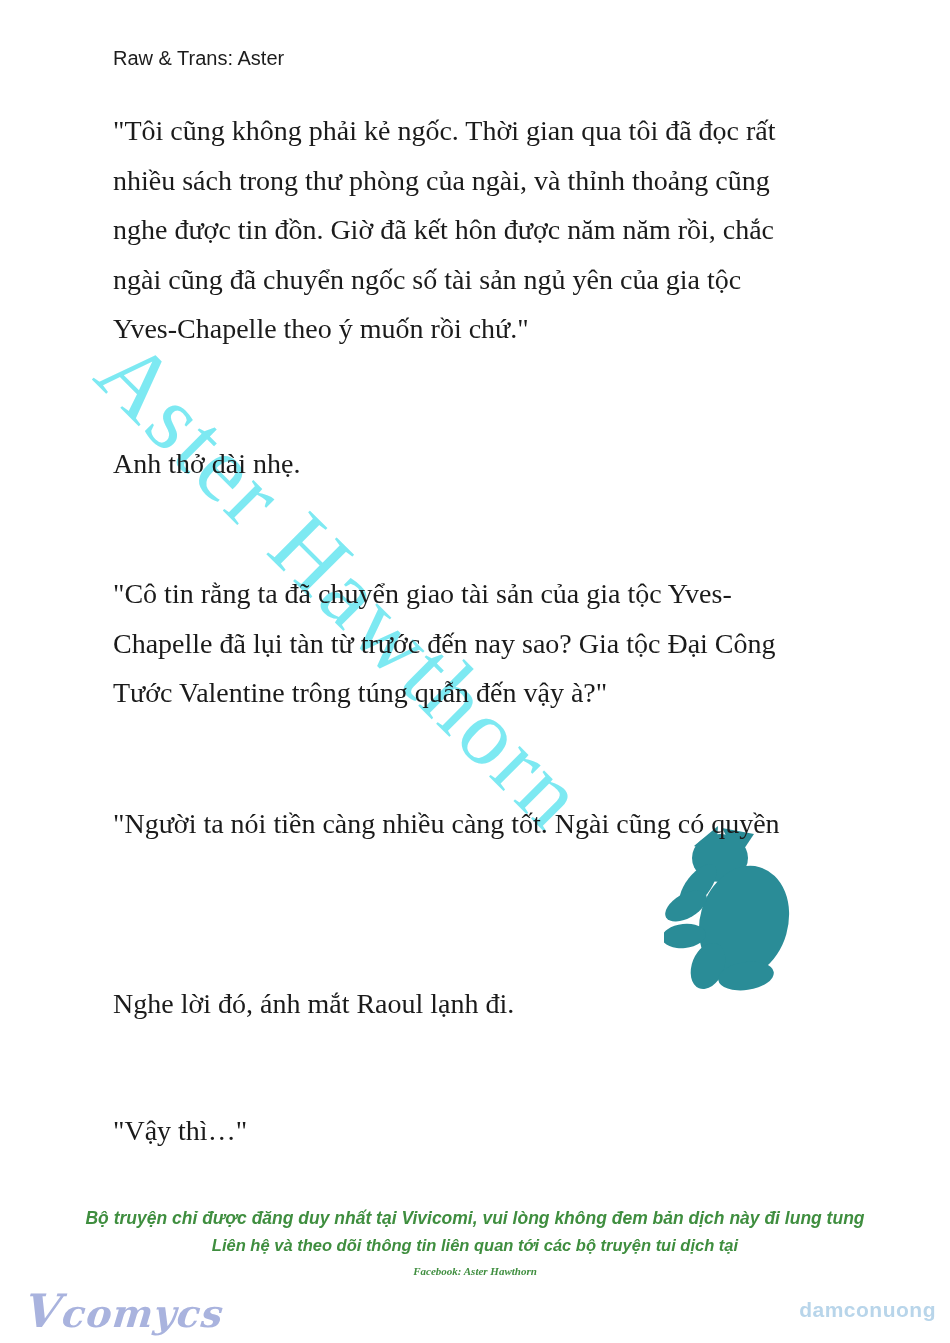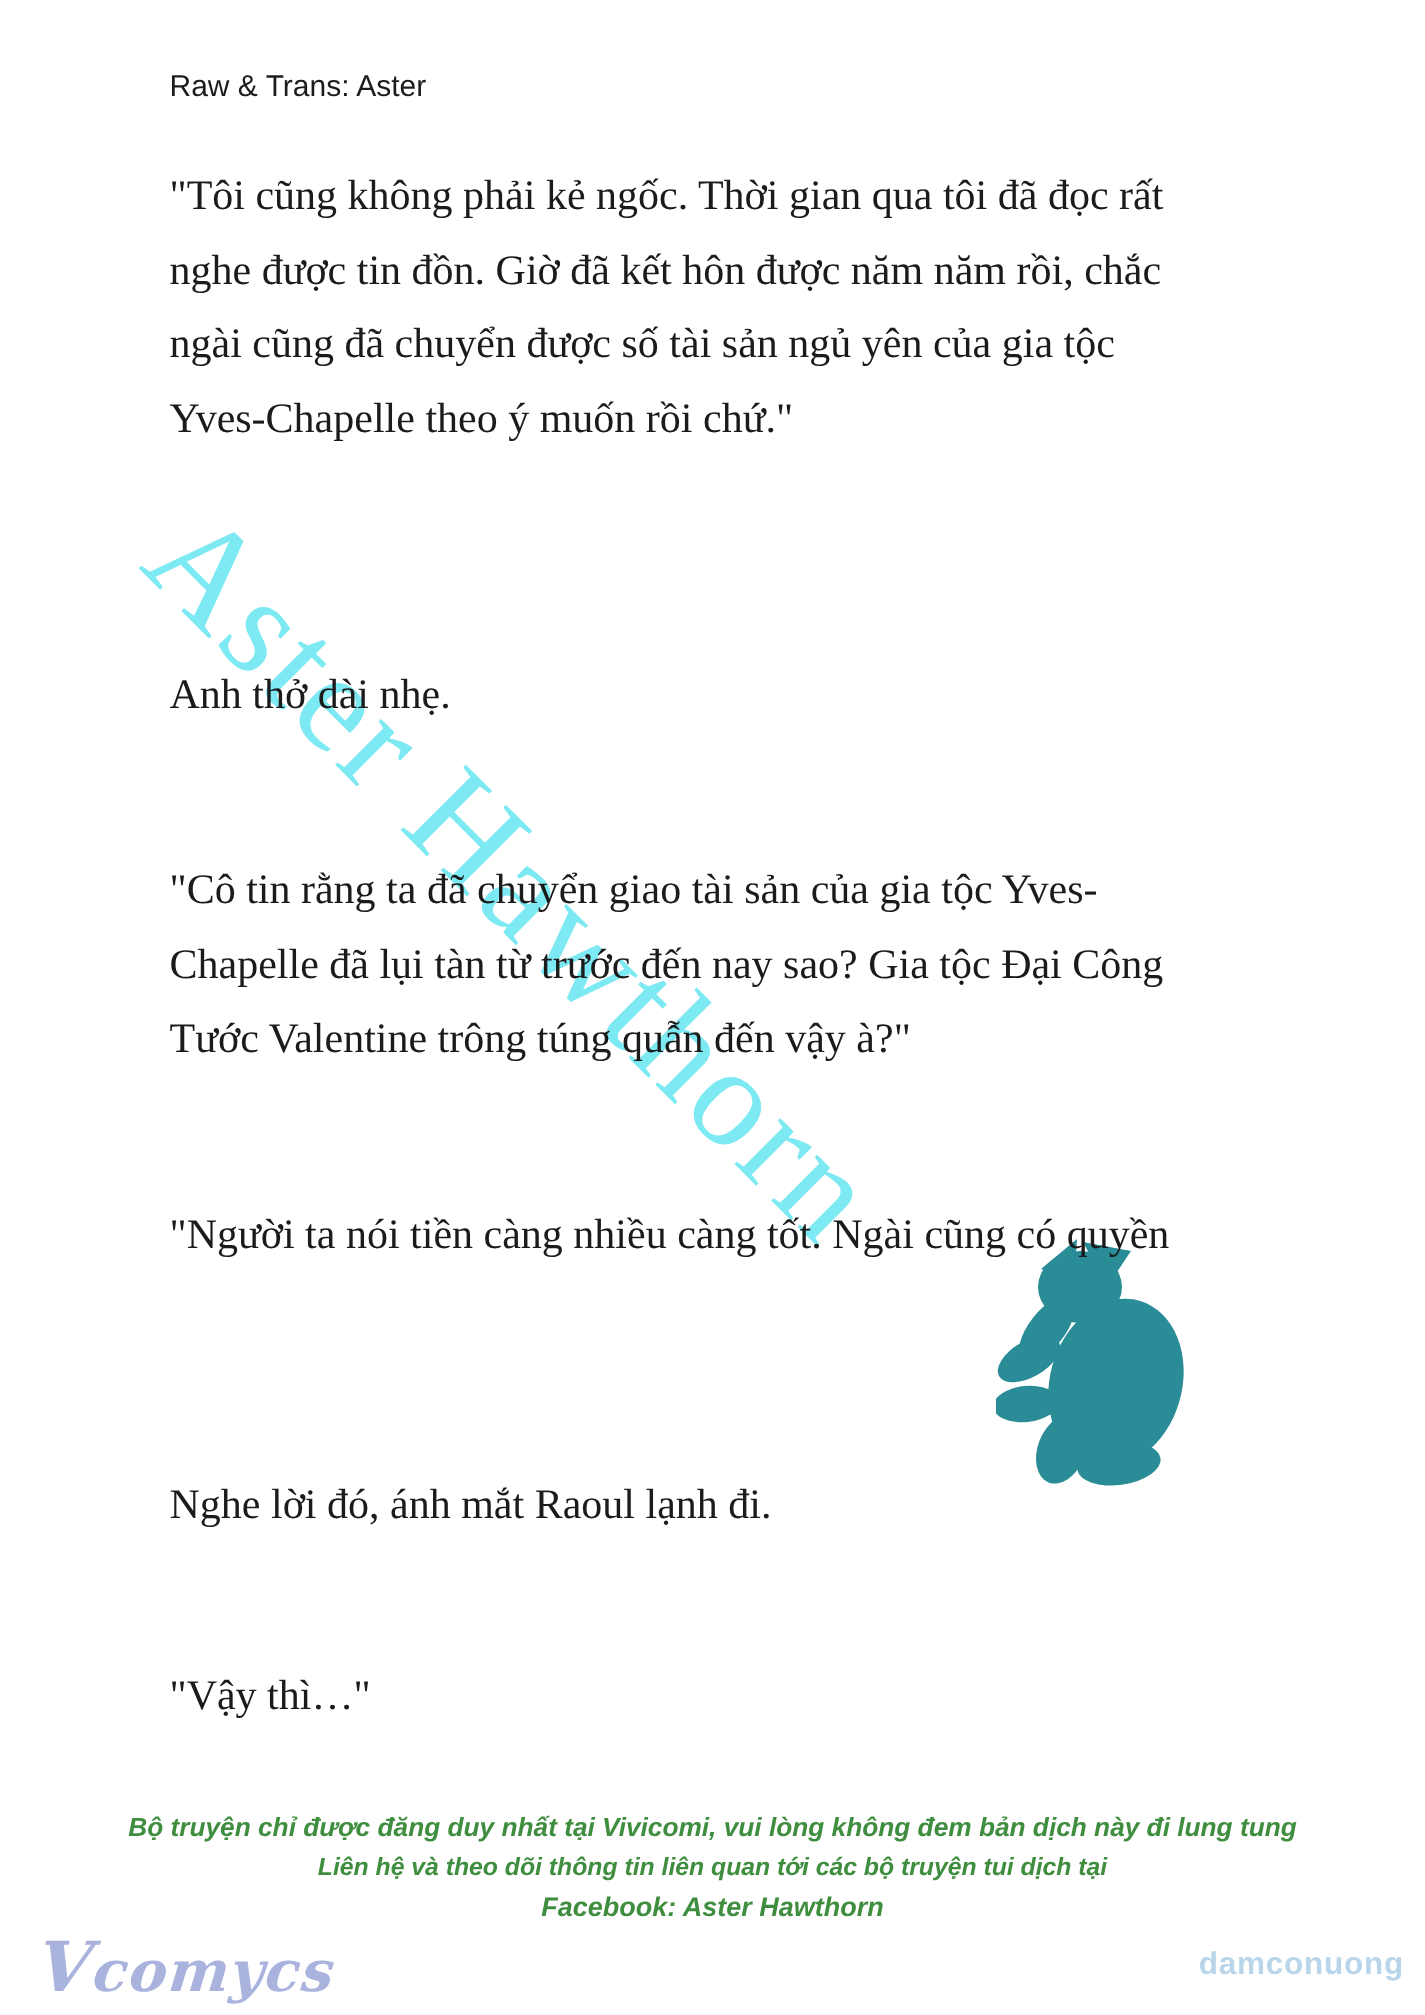--- a/index.html
+++ b/index.html
@@ -51,21 +51,21 @@
   .footer-notice {
     position:absolute; left:0; top:1205px; width:950px;
     text-align:center;
     font-family:"Liberation Sans", sans-serif;
     font-style:italic; font-weight:bold;
     color:#3f8e3f;
     z-index:2;
   }
   .footer-line1 { font-size:17.5px; line-height:27px; }
   .footer-line2 { font-size:16.5px; line-height:26px; }
-  .footer-line3 { font-size:18px; line-height:26px; }
+  .footer-line3 { font-size:11px; line-height:26px;font-family:Liberation Serif, serif; }
   .vcomycs-logo {
     position:absolute; left:26px; top:1284px;
     font-family:"DejaVu Serif", serif;
     font-style:italic; font-weight:bold;
     font-size:38px; letter-spacing:1px;
     color:#a9b3de;
     transform:skewX(-6deg);
     z-index:2;
   }
   .vcomycs-logo::first-letter { font-size:46px; }
@@ -98,22 +98,23 @@
       <ellipse cx="20" cy="112" rx="22" ry="12" transform="rotate(-6 20 112)"></ellipse>
       <ellipse cx="44" cy="142" rx="16" ry="24" transform="rotate(22 44 142)"></ellipse>
       <ellipse cx="82" cy="152" rx="28" ry="14" transform="rotate(-8 82 152)"></ellipse>
     </g>
   </svg>
 
   <div class="content">
 
     <div class="para p1">
       <div class="tline">"Tôi cũng không phải kẻ ngốc. Thời gian qua tôi đã đọc rất</div>
+      <div class="tline">nhiều sách trong thư phòng của ngài, và thỉnh thoảng cũng</div>
       <div class="tline">nghe được tin đồn. Giờ đã kết hôn được năm năm rồi, chắc</div>
-      <div class="tline">ngài cũng đã chuyển được số tài sản ngủ yên của gia tộc</div>
+      <div class="tline">ngài cũng đã chuyển ngốc số tài sản ngủ yên của gia tộc</div>
       <div class="tline">Yves-Chapelle theo ý muốn rồi chứ."</div>
     </div>
 
     <div class="para p2">
       <div class="tline">Anh thở dài nhẹ.</div>
     </div>
 
     <div class="para p3">
       <div class="tline">"Cô tin rằng ta đã chuyển giao tài sản của gia tộc Yves-</div>
       <div class="tline">Chapelle đã lụi tàn từ trước đến nay sao? Gia tộc Đại Công</div>

